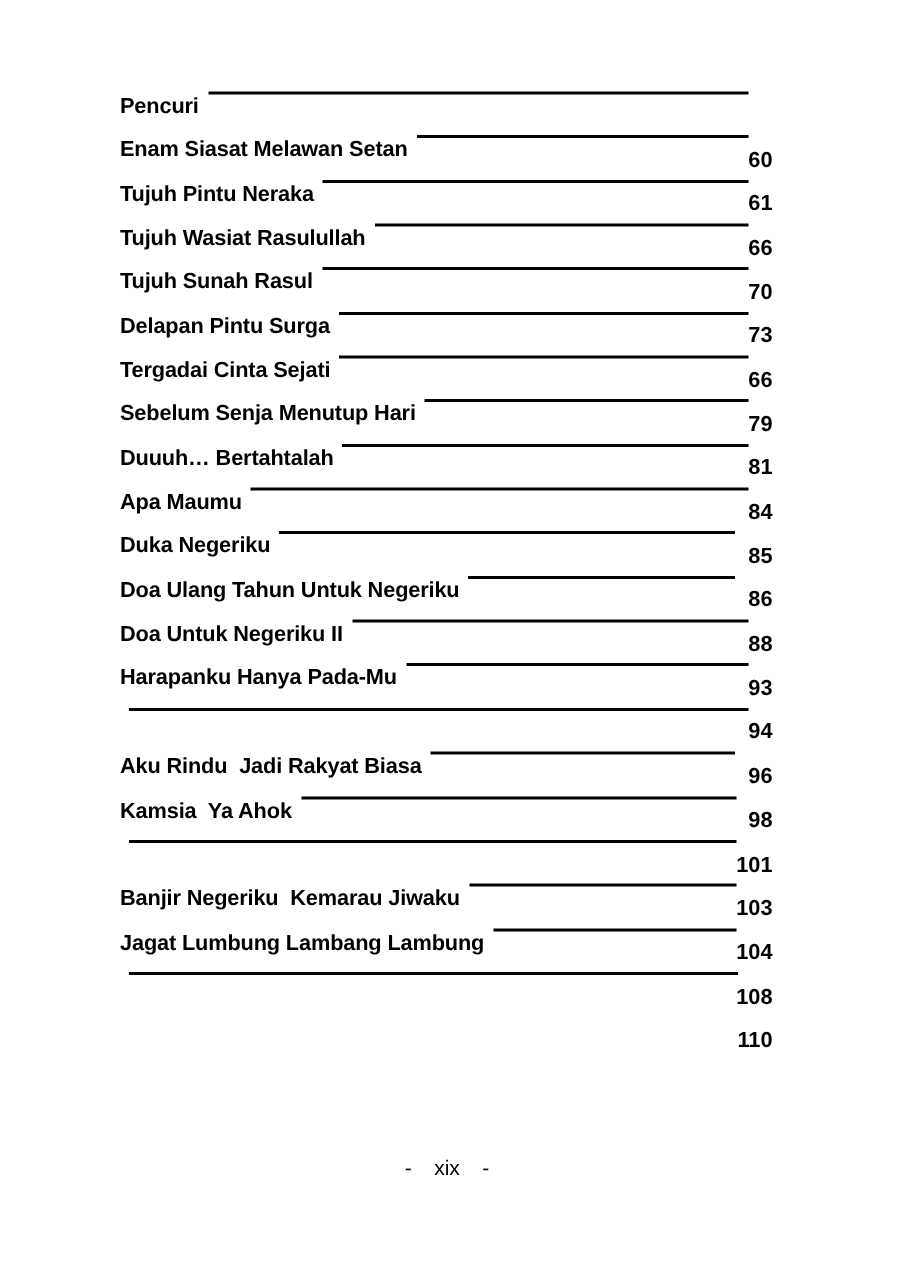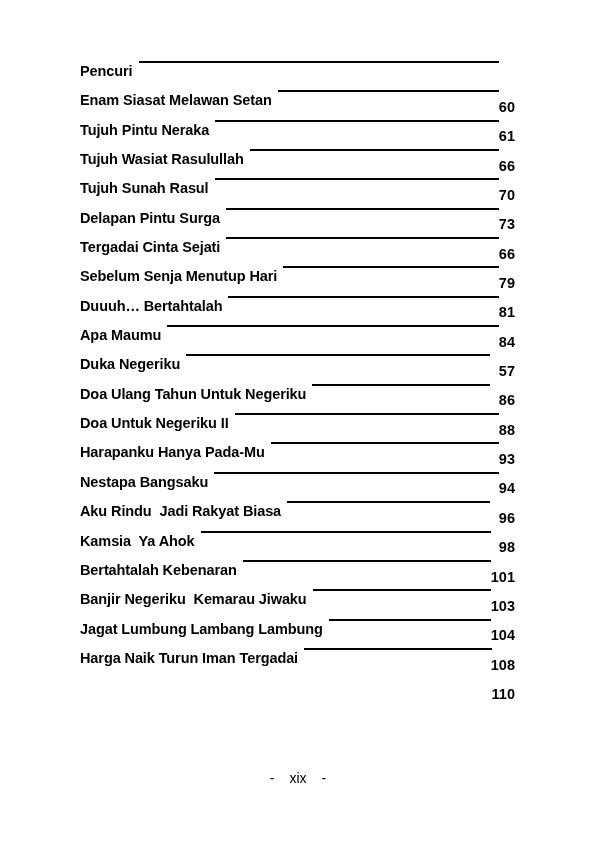--- a/index.html
+++ b/index.html
@@ -102,21 +102,21 @@
     <span class="toc-page">81</span>
   </div>
     <div class="toc-row">
     <span class="toc-title">Duuuh… Bertahtalah</span>
     <span class="leader"></span>
     <span class="toc-page">84</span>
   </div>
     <div class="toc-row">
     <span class="toc-title">Apa Maumu</span>
     <span class="leader"></span>
-    <span class="toc-page">57</span>
+    <span class="toc-page">85</span>
   </div>
     <div class="toc-row gap">
     <span class="toc-title">Duka Negeriku</span>
     <span class="leader"></span>
     <span class="toc-page">86</span>
   </div>
     <div class="toc-row gap">
     <span class="toc-title">Doa Ulang Tahun Untuk Negeriku</span>
     <span class="leader"></span>
     <span class="toc-page">88</span>
@@ -125,51 +125,48 @@
     <span class="toc-title">Doa Untuk Negeriku II</span>
     <span class="leader"></span>
     <span class="toc-page">93</span>
   </div>
     <div class="toc-row">
     <span class="toc-title">Harapanku Hanya Pada-Mu</span>
     <span class="leader"></span>
     <span class="toc-page">94</span>
   </div>
     <div class="toc-row">
-    <span class="toc-title">Nestapa Bangsaku</span>
     <span class="leader"></span>
     <span class="toc-page">96</span>
   </div>
     <div class="toc-row gap">
     <span class="toc-title">Aku Rindu  Jadi Rakyat Biasa</span>
     <span class="leader"></span>
     <span class="toc-page">98</span>
   </div>
     <div class="toc-row">
     <span class="toc-title">Kamsia  Ya Ahok</span>
     <span class="leader"></span>
     <span class="toc-page">101</span>
   </div>
     <div class="toc-row">
-    <span class="toc-title">Bertahtalah Kebenaran</span>
     <span class="leader"></span>
     <span class="toc-page">103</span>
   </div>
     <div class="toc-row">
     <span class="toc-title">Banjir Negeriku  Kemarau Jiwaku</span>
     <span class="leader"></span>
     <span class="toc-page">104</span>
   </div>
     <div class="toc-row">
     <span class="toc-title">Jagat Lumbung Lambang Lambung</span>
     <span class="leader"></span>
     <span class="toc-page">108</span>
   </div>
     <div class="toc-row">
-    <span class="toc-title">Harga Naik Turun Iman Tergadai</span>
     <span class="leader"></span>
     <span class="toc-page">110</span>
   </div>
   </div>
 
 <div class="footer">
   <span>-</span>
   <span>xix</span>
   <span>-</span>
 </div>

